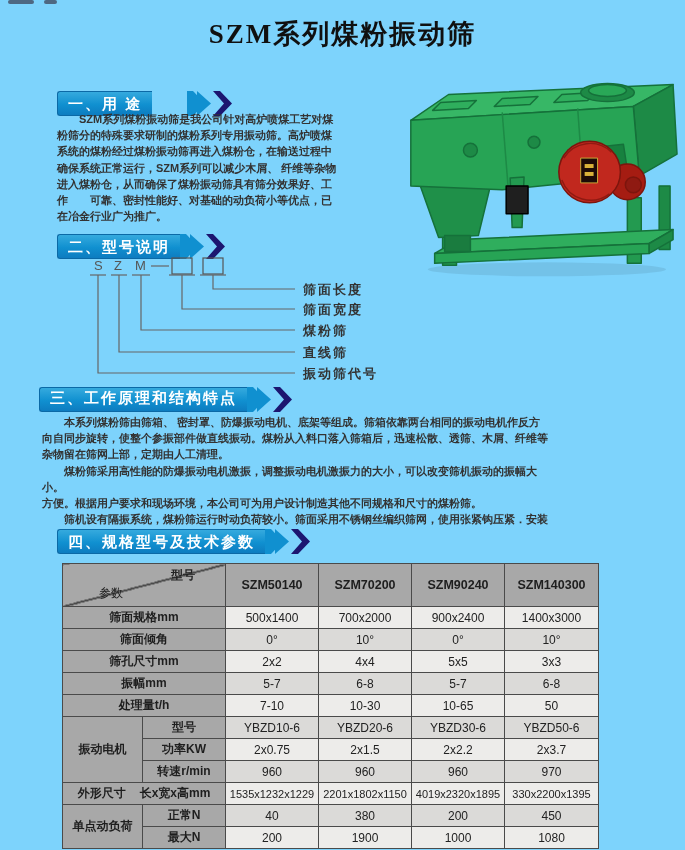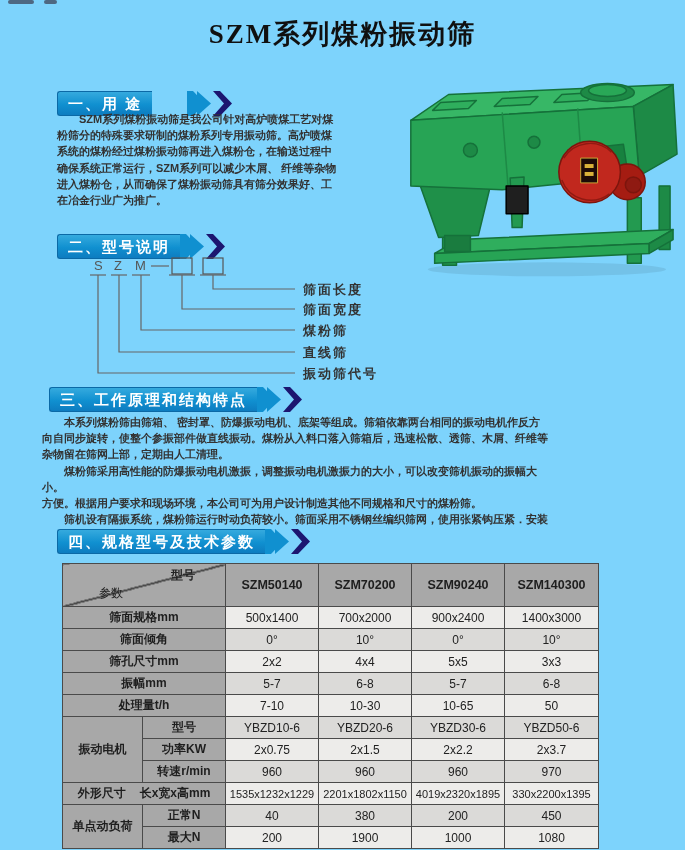--- a/index.html
+++ b/index.html
@@ -78,20 +78,21 @@
       <polygon points="26,0 33,0 45,12.5 33,25 26,25 37,12.5" fill="#1c1670"></polygon>
     </svg>
   </div>
 
   <div class="bodytext usage-text">
     <div>　　SZM系列煤粉振动筛是我公司针对高炉喷煤工艺对煤</div>
     <div>粉筛分的特殊要求研制的煤粉系列专用振动筛。高炉喷煤</div>
     <div>系统的煤粉经过煤粉振动筛再进入煤粉仓，在输送过程中</div>
     <div>确保系统正常运行，SZM系列可以减少木屑、 纤维等杂物</div>
     <div>进入煤粉仓，从而确保了煤粉振动筛具有筛分效果好、工</div>
+    <div>作　　可靠、密封性能好、对基础的动负荷小等优点，已</div>
     <div>在冶金行业广为推广。</div>
   </div>
 
   <svg class="product" width="298" height="222" viewBox="0 0 300 222">
     <ellipse cx="165" cy="212" rx="120" ry="7" fill="rgba(0,0,0,0.08)"></ellipse>
     <g stroke="#15713a" stroke-width="1.5" stroke-linejoin="round">
 
       <g>
         <polygon points="278,128 289,128 289,192 278,192" fill="#1d8a46"></polygon>
         <polygon points="246,140 260,140 260,206 246,206" fill="#239a50"></polygon>
@@ -172,21 +173,21 @@
     </g>
     <g>
       <text class="diag-label" x="218" y="38">筛面长度</text>
       <text class="diag-label" x="218" y="58">筛面宽度</text>
       <text class="diag-label" x="218" y="79">煤粉筛</text>
       <text class="diag-label" x="218" y="101">直线筛</text>
       <text class="diag-label" x="218" y="122">振动筛代号</text>
     </g>
   </svg>
 
-  <div class="banner" style="left:49px;top:387px;">
+  <div class="banner" style="left:39px;top:387px;font-family:Liberation Mono, monospace;">
     <div class="banner-body">三、工作原理和结构特点</div>
     <svg class="banner-arrow" width="46" height="25" viewBox="0 0 46 25">
       <polygon points="0,0 6,0 18,12.5 6,25 0,25" fill="#1090d0"></polygon>
       <polygon points="10,0 24,12.5 10,25" fill="#1090d0"></polygon>
       <polygon points="26,0 33,0 45,12.5 33,25 26,25 37,12.5" fill="#1c1670"></polygon>
     </svg>
   </div>
 
   <div class="bodytext principle-text">
     <div>　　本系列煤粉筛由筛箱、 密封罩、防爆振动电机、底架等组成。筛箱依靠两台相同的振动电机作反方</div>

